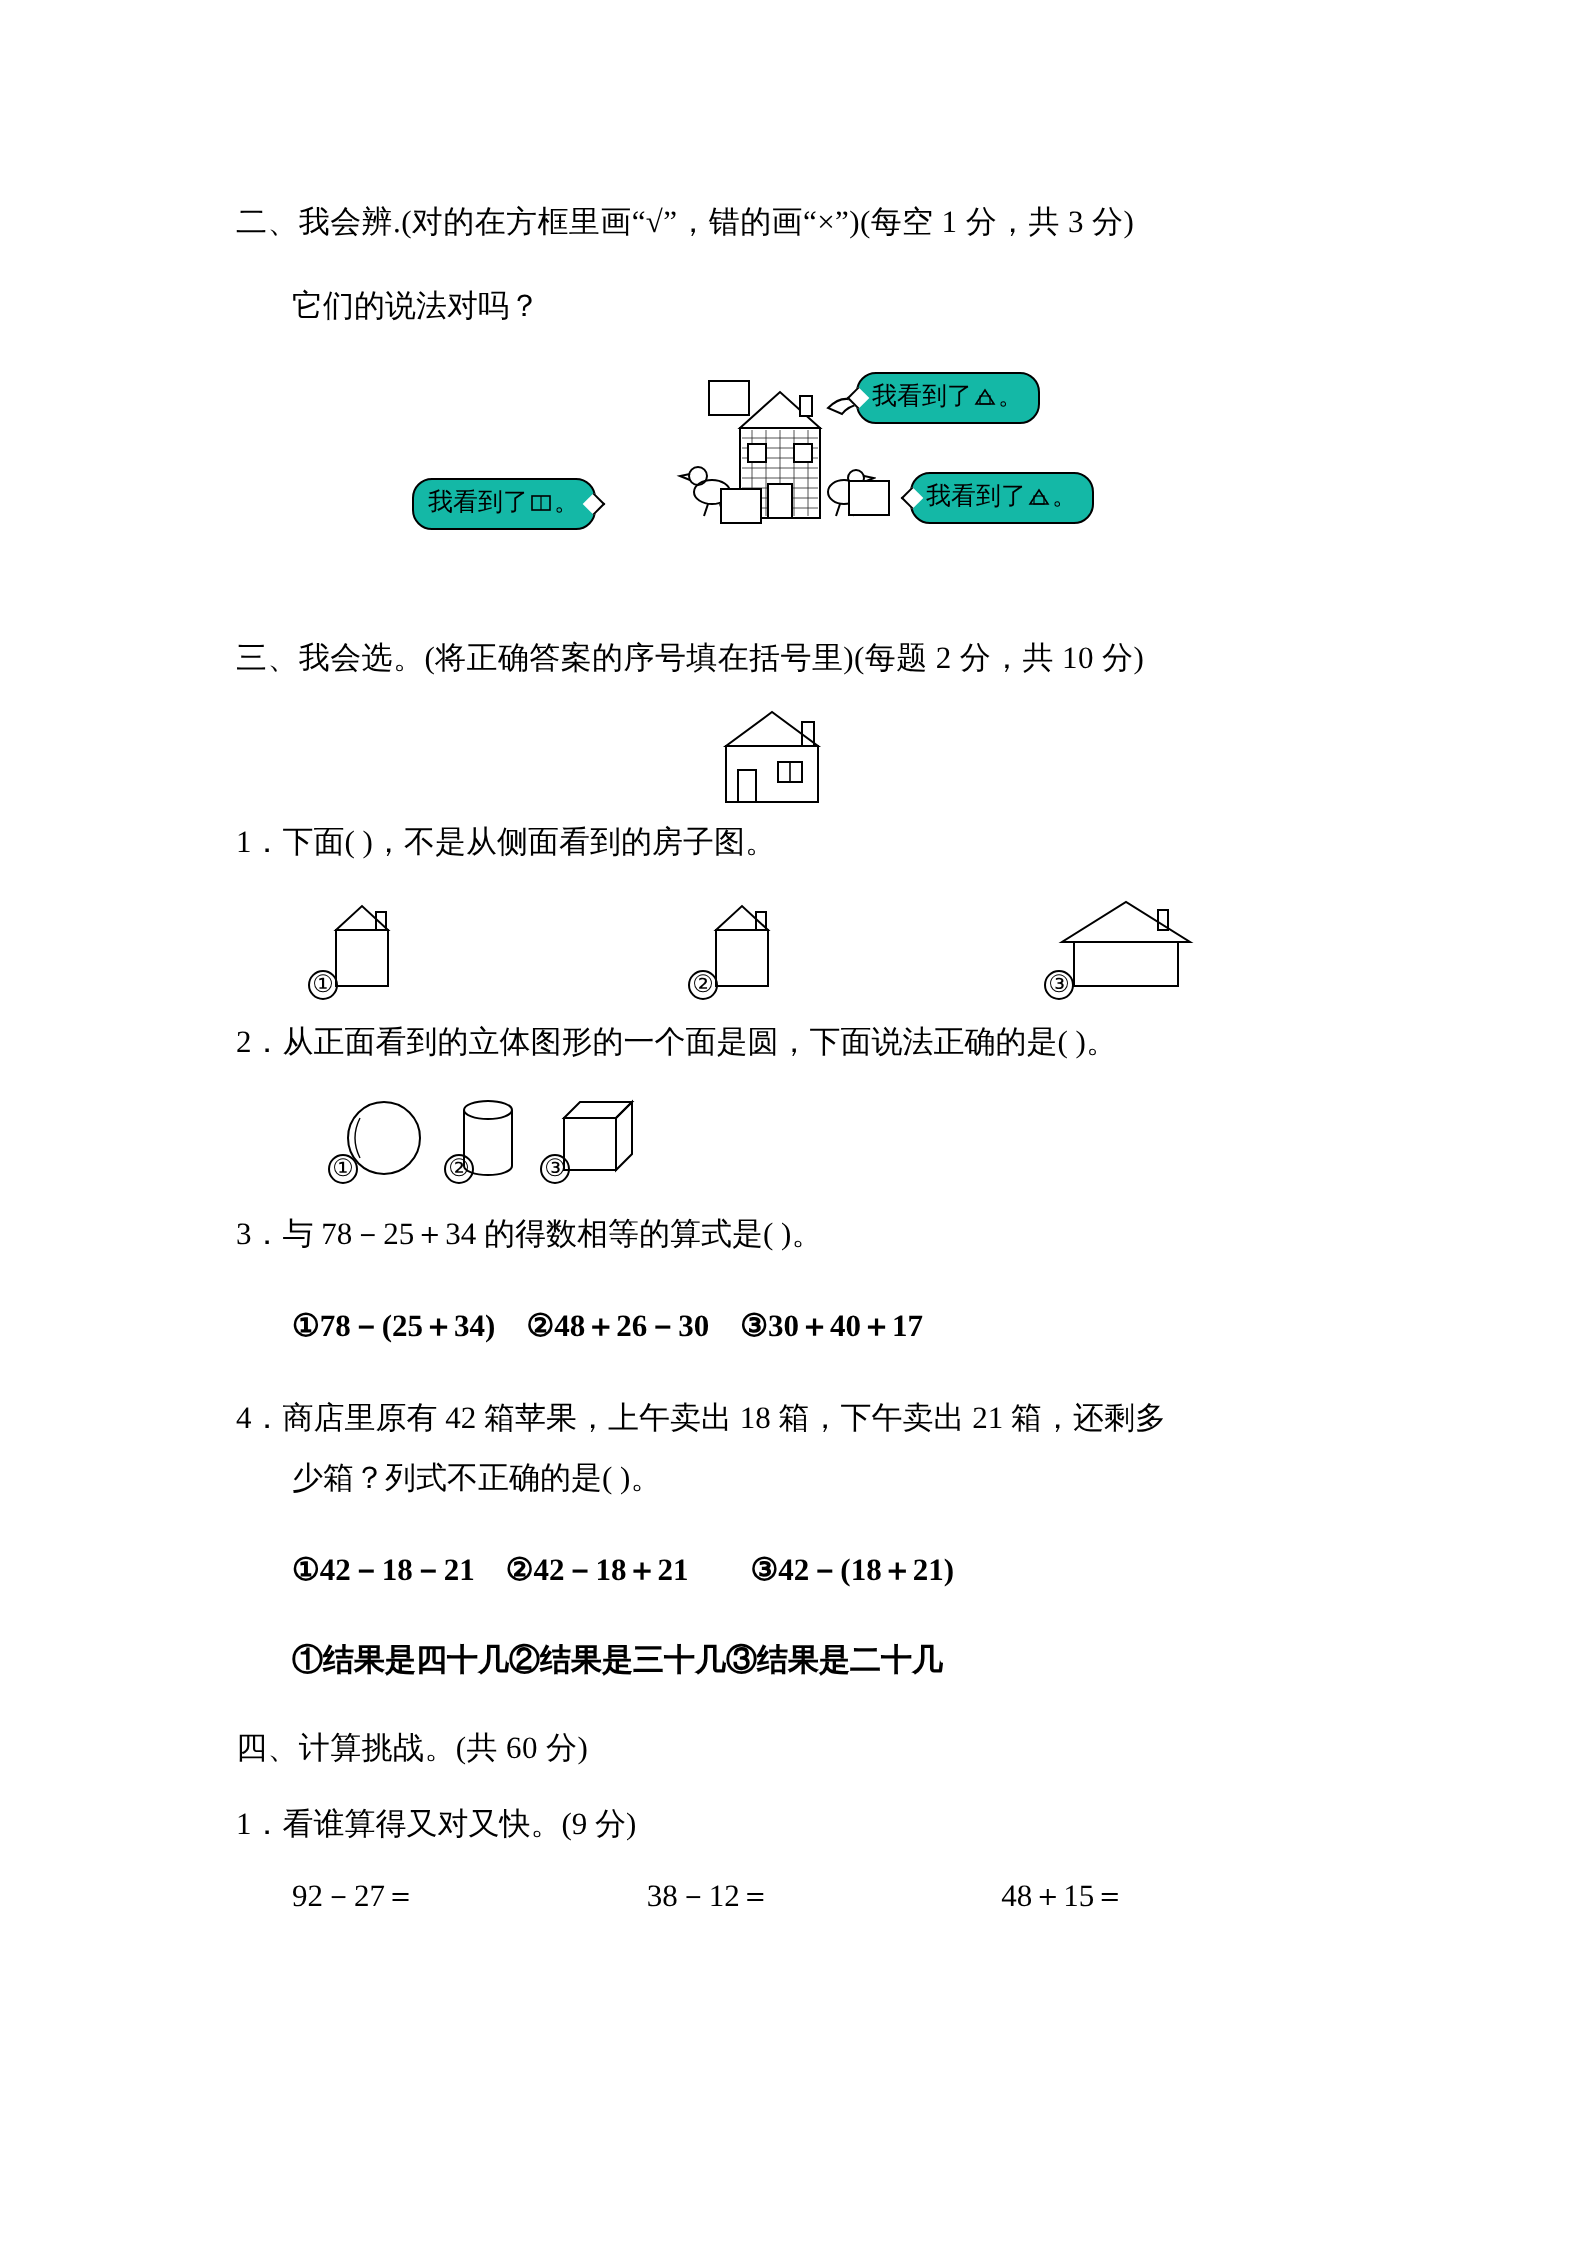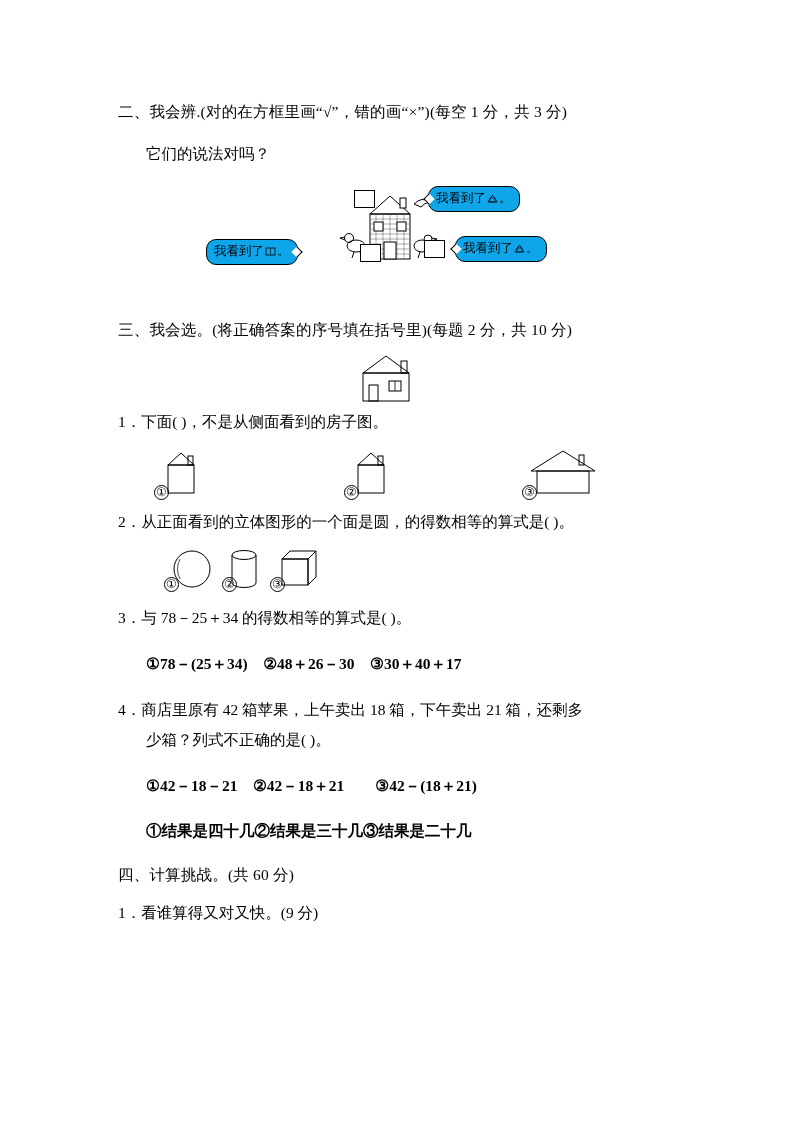--- a/index.html
+++ b/index.html
@@ -63,21 +63,21 @@
   
   .fig-judge {
     position: relative;
     height: 120px;
     margin-top: 6px;
   }
   .bubble {
     position: absolute;
     border: 1px solid #000;
     border-radius: 10px;
-    background: #0ea5e9;
+    background: #14b8a6;
     font-size: 12.5px;
     padding: 3px 7px 4px 7px;
     white-space: nowrap;
     font-family: "Liberation Serif", serif;
   }
   .bubble:after {
     content: "";
     position: absolute;
     width: 7px; height: 7px;
     background: #fff;
@@ -244,21 +244,21 @@
         <span class="circled num-label" style="left:226px; top:44px;">②</span>
 
         <svg width="90" height="60" style="position:absolute;left:405px;top:2px;">
           <polygon points="8,28 72,28 40,8" fill="none" stroke="#000" stroke-width="1"></polygon>
           <rect x="14" y="28" width="52" height="22" fill="none" stroke="#000" stroke-width="1"></rect>
           <rect x="56" y="12" width="5" height="10" fill="none" stroke="#000" stroke-width="1"></rect>
         </svg>
         <span class="circled num-label" style="left:404px; top:44px;">③</span>
       </div>
 
-      <p class="q-line"><span class="q-num">2．</span><span>从正面看到的立体图形的一个面是圆，的得数相等的算式是(        )。</span></p>
+      <p class="q-line"><span class="q-num">2．</span><span>从正面看到的立体图形的一个面是圆，下面说法正确的是(        )。</span></p>
 
       <div class="shape-row" style="height:58px;">
 
         <svg width="60" height="52" style="position:absolute;left:46px;top:2px;">
           <circle cx="28" cy="26" r="18" fill="none" stroke="#000" stroke-width="1"></circle>
           <path d="M16,16 q-5,10 0,20" fill="none" stroke="#000" stroke-width="0.7"></path>
         </svg>
         <span class="circled num-label" style="left:46px; top:36px;">①</span>
 
         <svg width="50" height="52" style="position:absolute;left:104px;top:2px;">
@@ -283,16 +283,21 @@
       <p class="q-line" style="margin-top:10px;"><span class="q-num">4．</span><span>商店里原有 42 箱苹果，上午卖出 18 箱，下午卖出 21 箱，还剩多</span></p>
       <p class="q-line hang">少箱？列式不正确的是(        )。</p>
       <p class="opts">①42－18－21　②42－18＋21　　③42－(18＋21)</p>
 
       <p class="opts">①结果是四十几②结果是三十几③结果是二十几</p>
     </div>
 
     <div class="q-block" style="margin-top:16px;">
       <p class="sec-title">四、计算挑战。(共 60 分)</p>
       <p class="q-line" style="margin-top:12px;"><span class="q-num">1．</span><span>看谁算得又对又快。(9 分)</span></p>
+      <div class="calc-row">
+        <span class="calc-item">92－27＝</span>
+        <span class="calc-item">38－12＝</span>
+        <span class="calc-item">48＋15＝</span>
+      </div>
     </div>
 
   </div>
 </div>
 
 </body></html>

